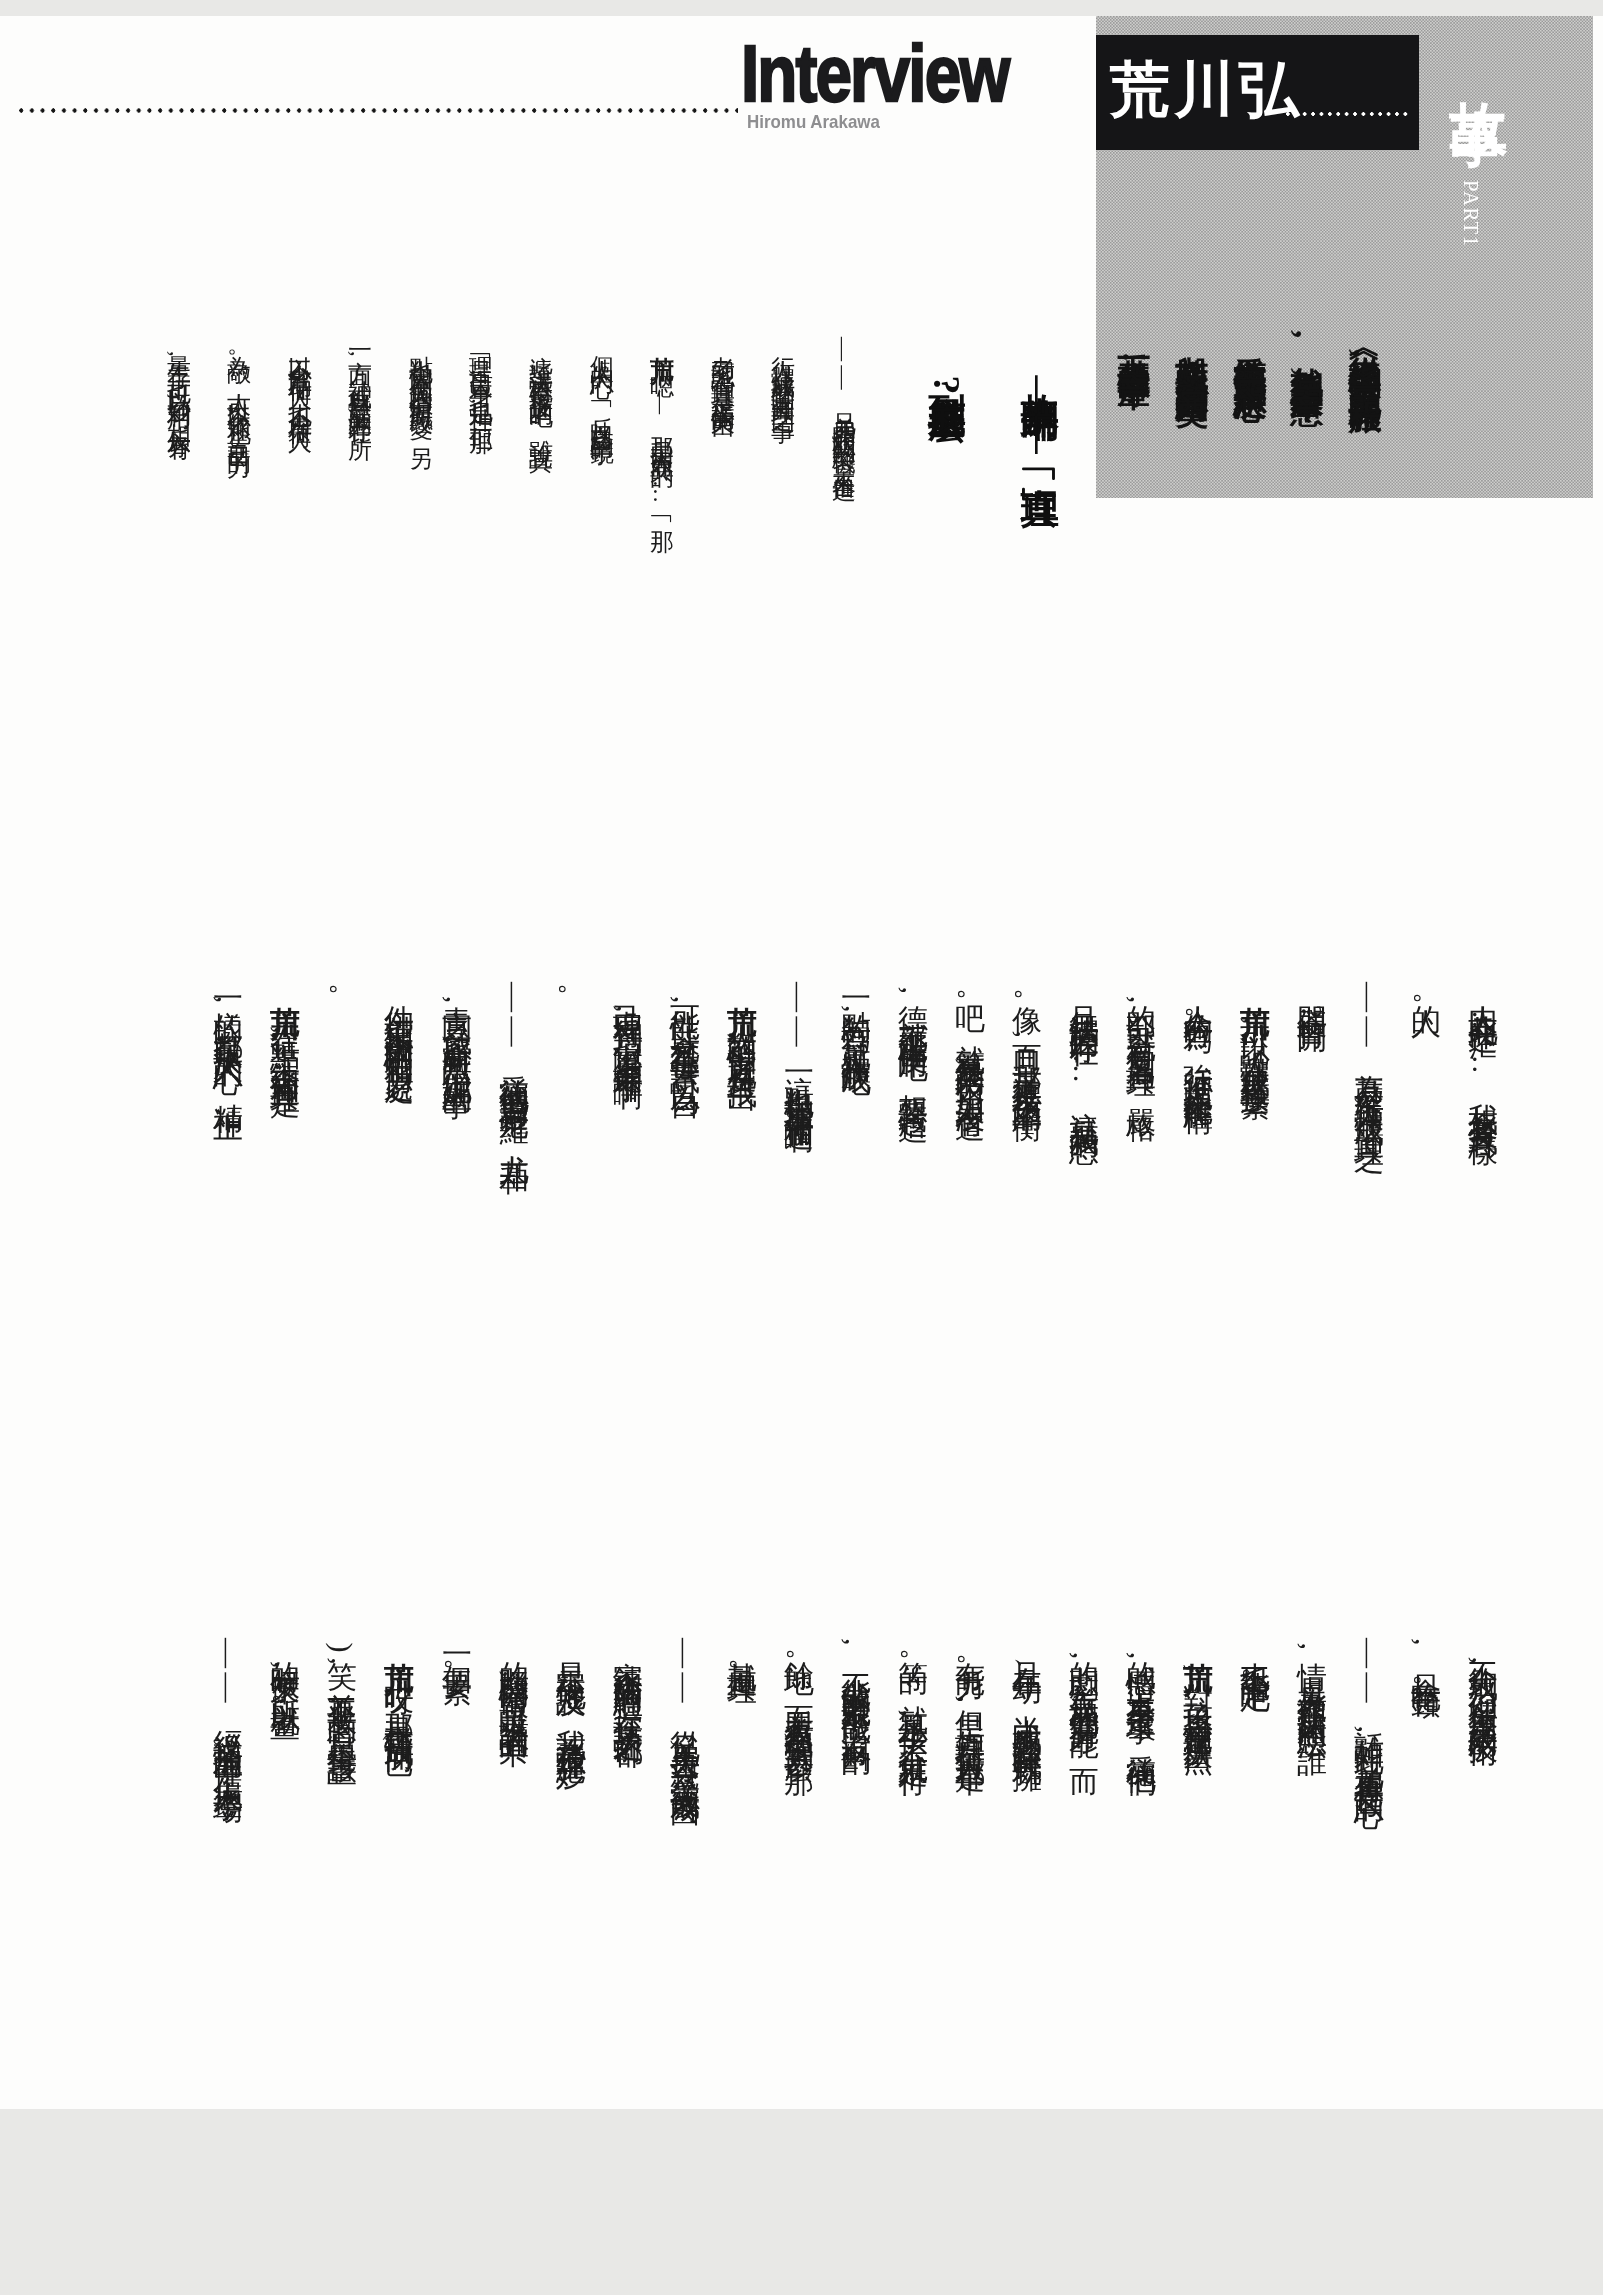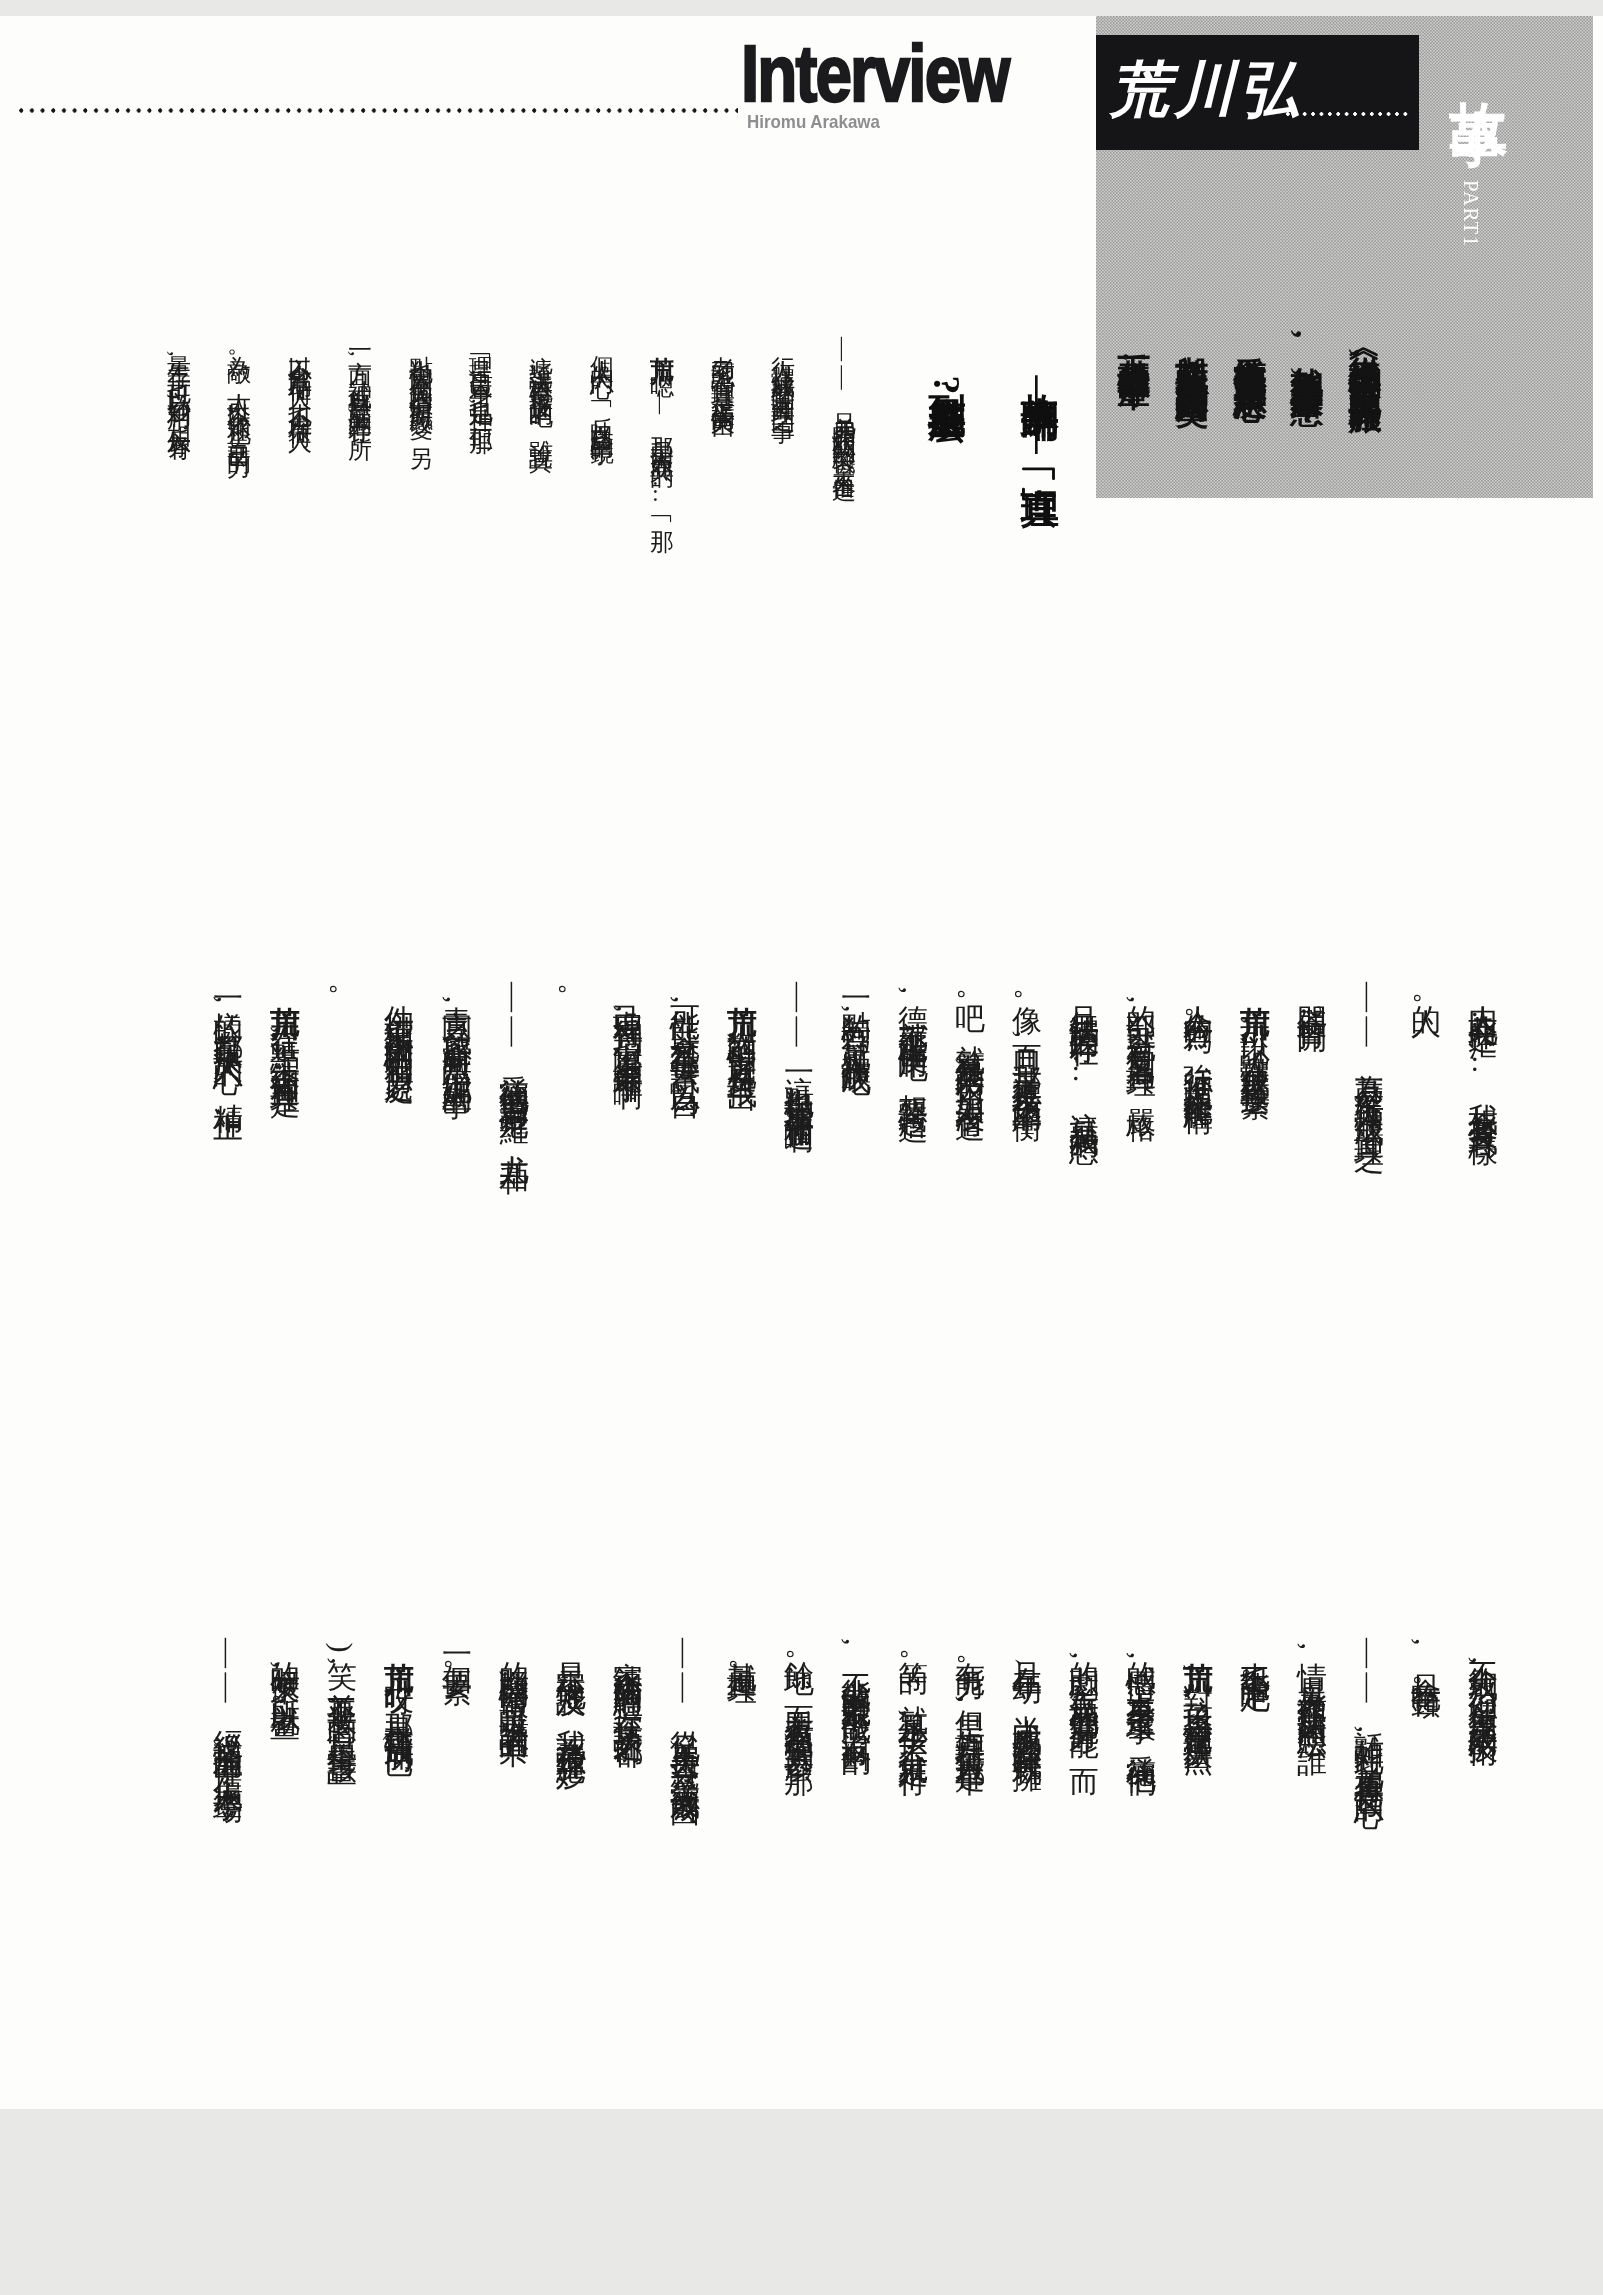--- a/index.html
+++ b/index.html
@@ -30,21 +30,21 @@
   }
   .romaji{
     position:absolute;left:747px;top:95px;
     font-family:"Liberation Sans","DejaVu Sans",sans-serif;
     font-size:18.4px;font-weight:bold;color:#8e8e90;letter-spacing:0;
     transform:scaleX(.92);transform-origin:left top;white-space:nowrap;
   }
   .black-box{position:absolute;left:1096px;top:19px;width:323px;height:115px;background:#151517;}
   .kanji-name{
     position:absolute;left:13.8px;top:24.5px;color:#fff;
-    font-size:60px;font-weight:bold;letter-spacing:4.6px;white-space:nowrap;line-height:1;font-style:italic;
+    font-size:60px;font-weight:bold;letter-spacing:4.6px;white-space:nowrap;line-height:1;
   }
   .white-dotted{
     position:absolute;left:190px;top:77px;width:122px;height:3.8px;
     background-image:radial-gradient(circle at 1.9px 1.9px,#fff 1.5px,rgba(0,0,0,0) 1.9px);
     background-size:8.4px 3.8px;background-repeat:repeat-x;
   }
   .sec-title{
     position:absolute;left:1449px;top:40px;
     writing-mode:vertical-rl;text-orientation:upright;
     color:#fff;font-size:58px;font-weight:bold;letter-spacing:7.7px;line-height:1;

